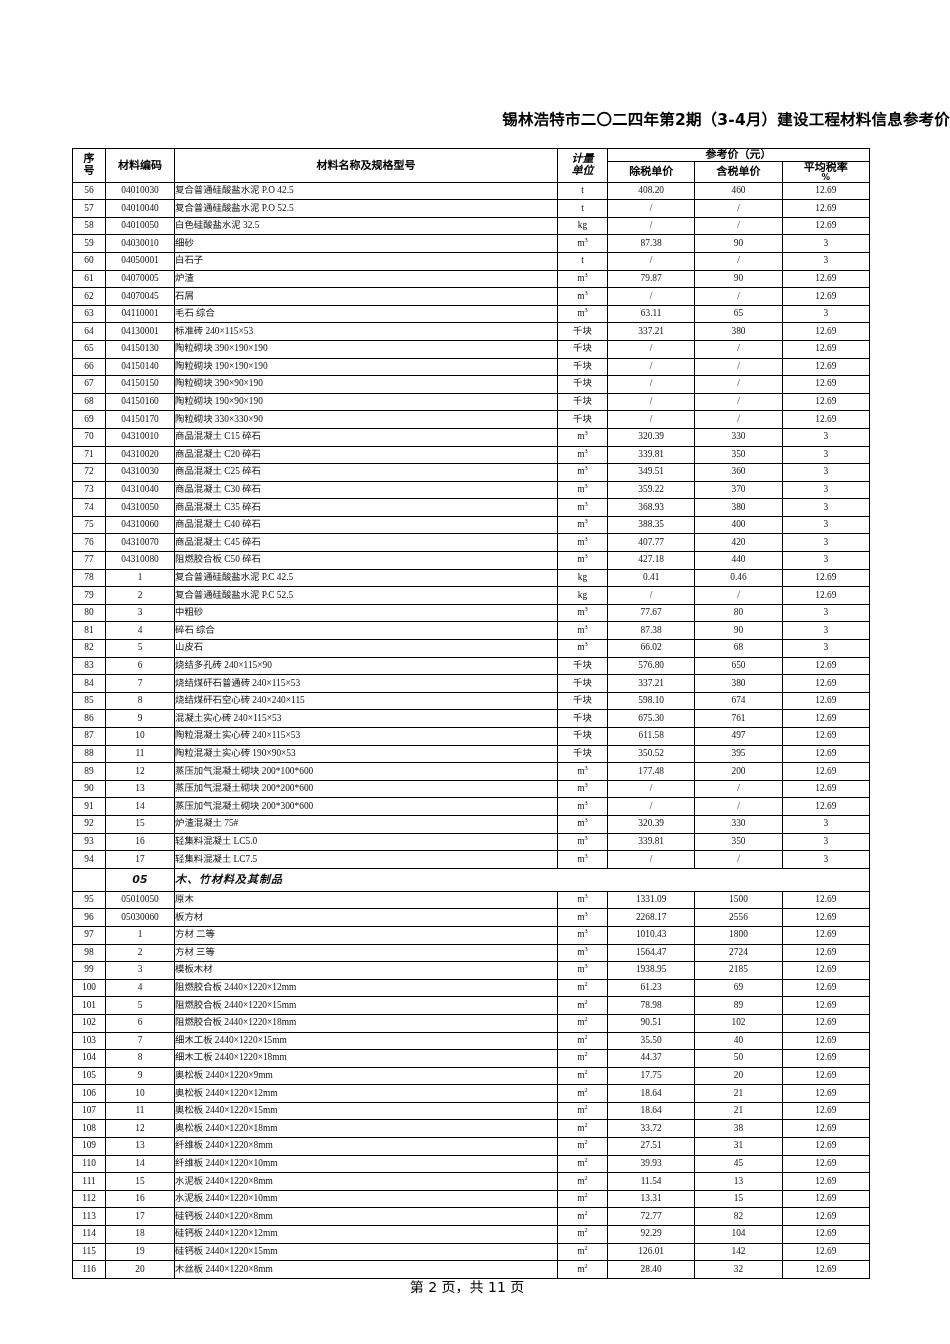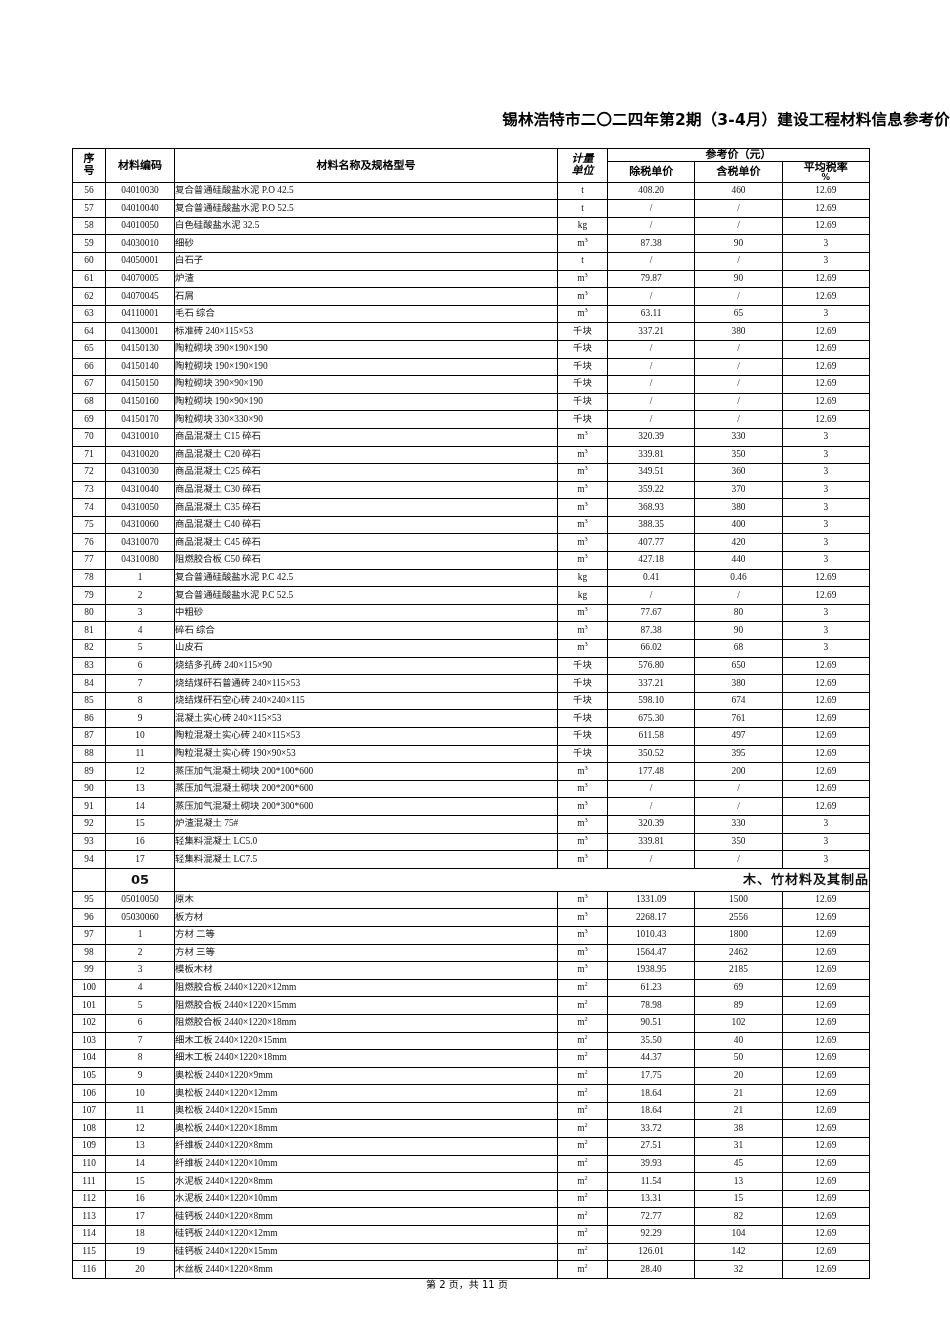--- a/index.html
+++ b/index.html
@@ -90,42 +90,43 @@
   td.c-name {
     text-align: left;
     padding-left: 3px;
   }
   tr.data-row td { height: 16.6px; }
 
   tr.cat-row td {
     height: 22px;
     font-family: "DejaVu Sans", "Liberation Sans", sans-serif;
     font-weight: bold;
-    font-size: 13px;
+    font-size: 11px;
     text-align: center;
+    font-style: italic;
   }
   tr.cat-row td.cat-blank { }
   tr.cat-row td.cat-code { text-align: center; }
-  tr.cat-row td.cat-title { text-align: right; letter-spacing: 1px; }
+  tr.cat-row td.cat-title { text-align: left; letter-spacing: 1px; }
 
   sup.exp {
     font-size: 0.68em;
     vertical-align: super;
     line-height: 0;
   }
   .slash { color: #333; }
 
   .footer {
     position: absolute;
     left: 0;
     top: 1276px;
     width: 934px;
     text-align: center;
     font-family: "DejaVu Sans", "Liberation Sans", sans-serif;
-    font-size: 10px;
+    font-size: 14px;
     color: #000;
   }
 </style>
 </head>
 <body>
 
 <div class="page">
 
   <div class="doc-title">锡林浩特市二〇二四年第2期（3-4月）建设工程材料信息参考价</div>
 
@@ -533,21 +534,21 @@
           <td class="c-ex">1010.43</td>
           <td class="c-in">1800</td>
           <td class="c-rate">12.69</td>
         </tr>
         <tr class="data-row">
           <td class="c-seq">98</td>
           <td class="c-code">2</td>
           <td class="c-name">方材 三等</td>
           <td class="c-unit"><span>m</span><sup class="exp">3</sup></td>
           <td class="c-ex">1564.47</td>
-          <td class="c-in">2462</td>
+          <td class="c-in">2724</td>
           <td class="c-rate">12.69</td>
         </tr>
         <tr class="data-row">
           <td class="c-seq">99</td>
           <td class="c-code">3</td>
           <td class="c-name">模板木材</td>
           <td class="c-unit"><span>m</span><sup class="exp">3</sup></td>
           <td class="c-ex">1938.95</td>
           <td class="c-in">2185</td>
           <td class="c-rate">12.69</td>

